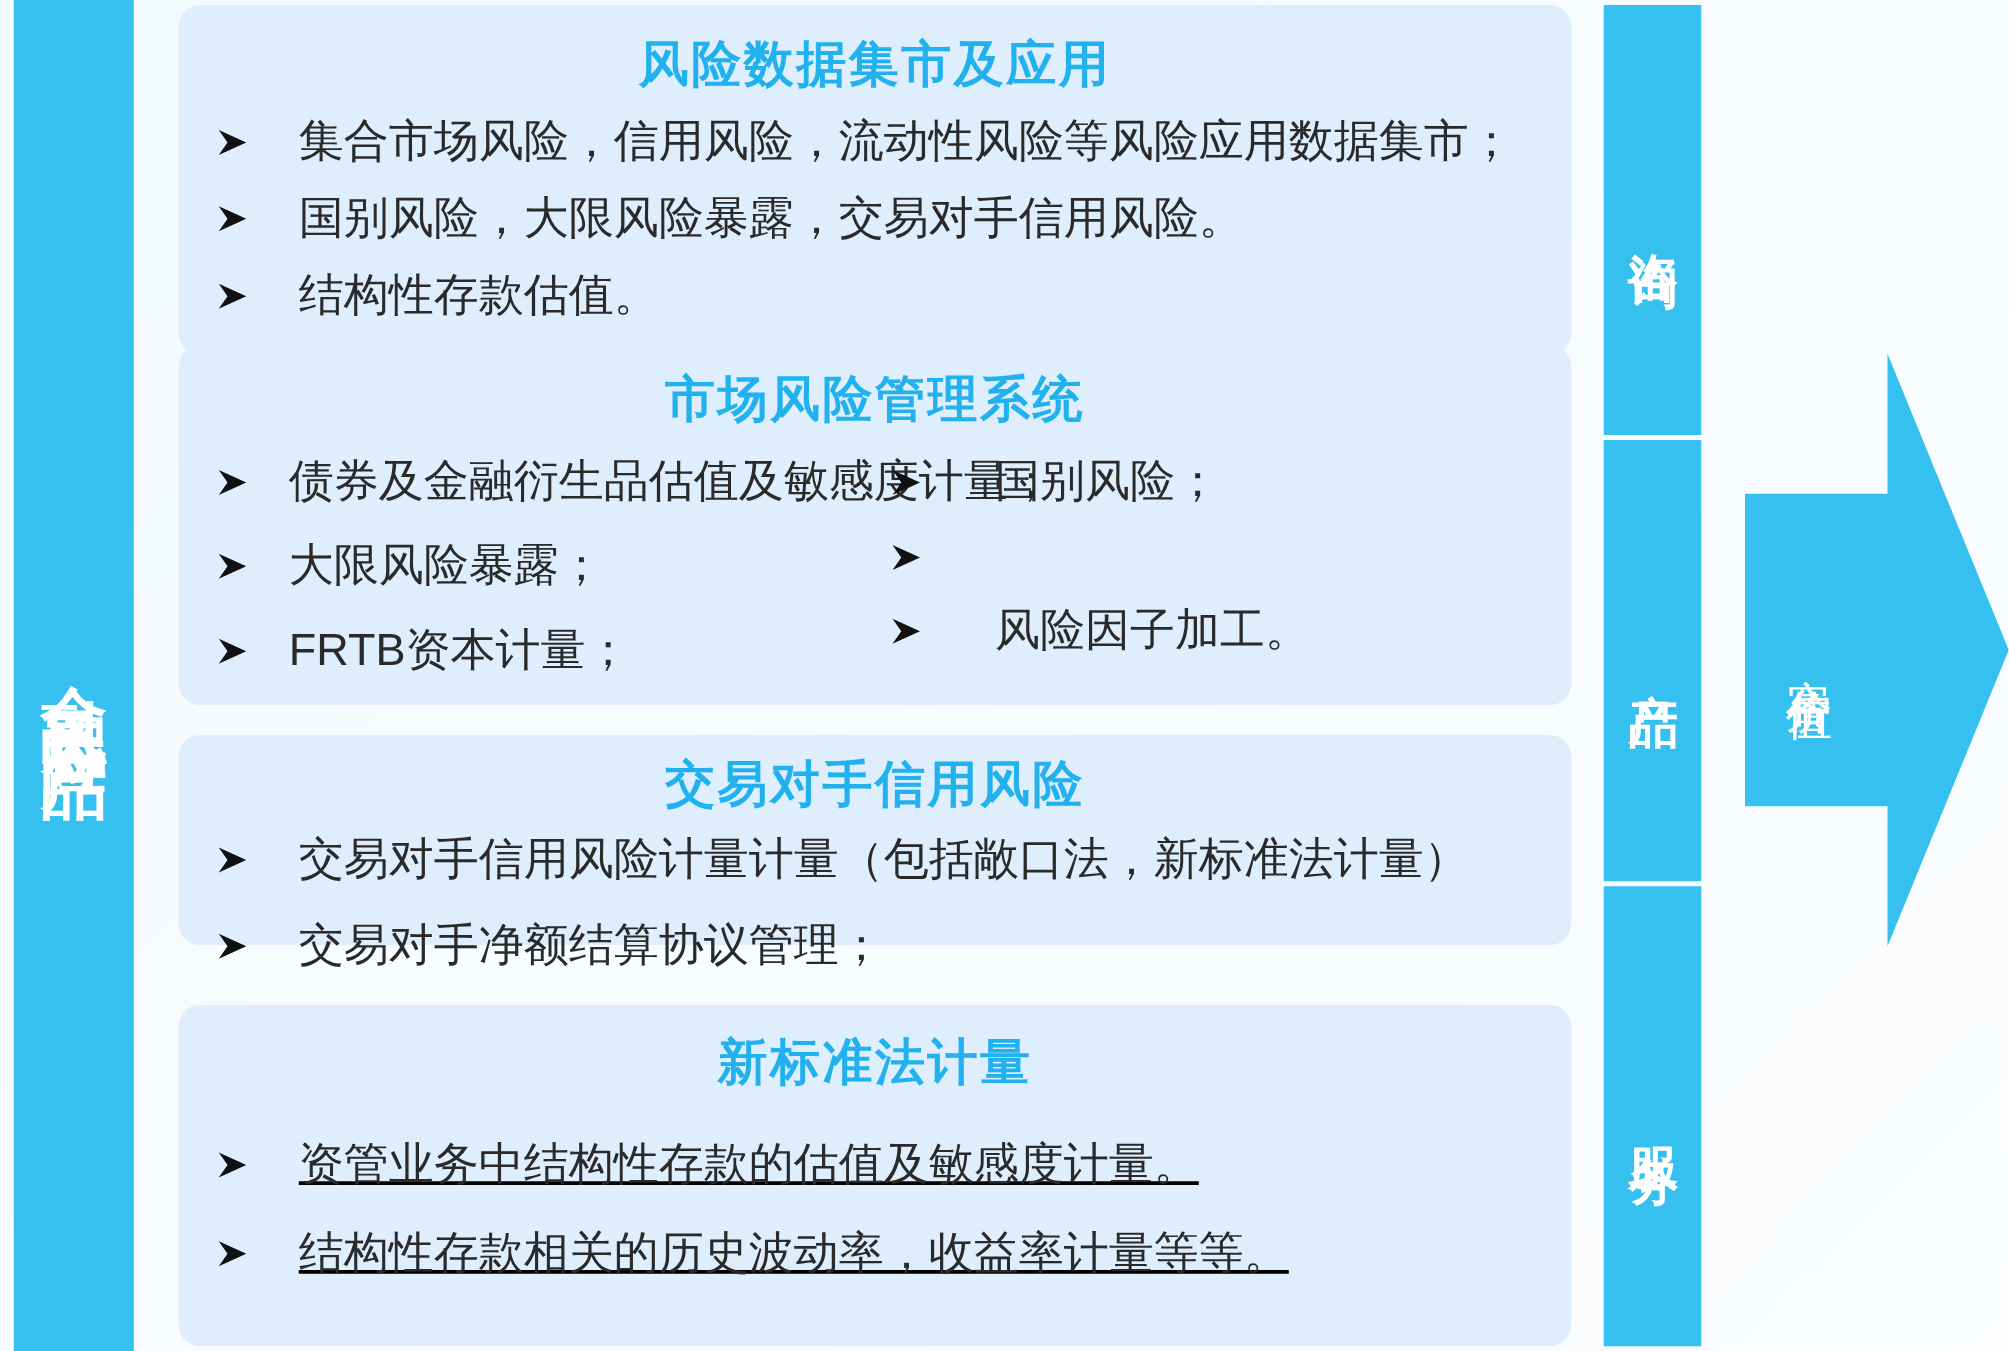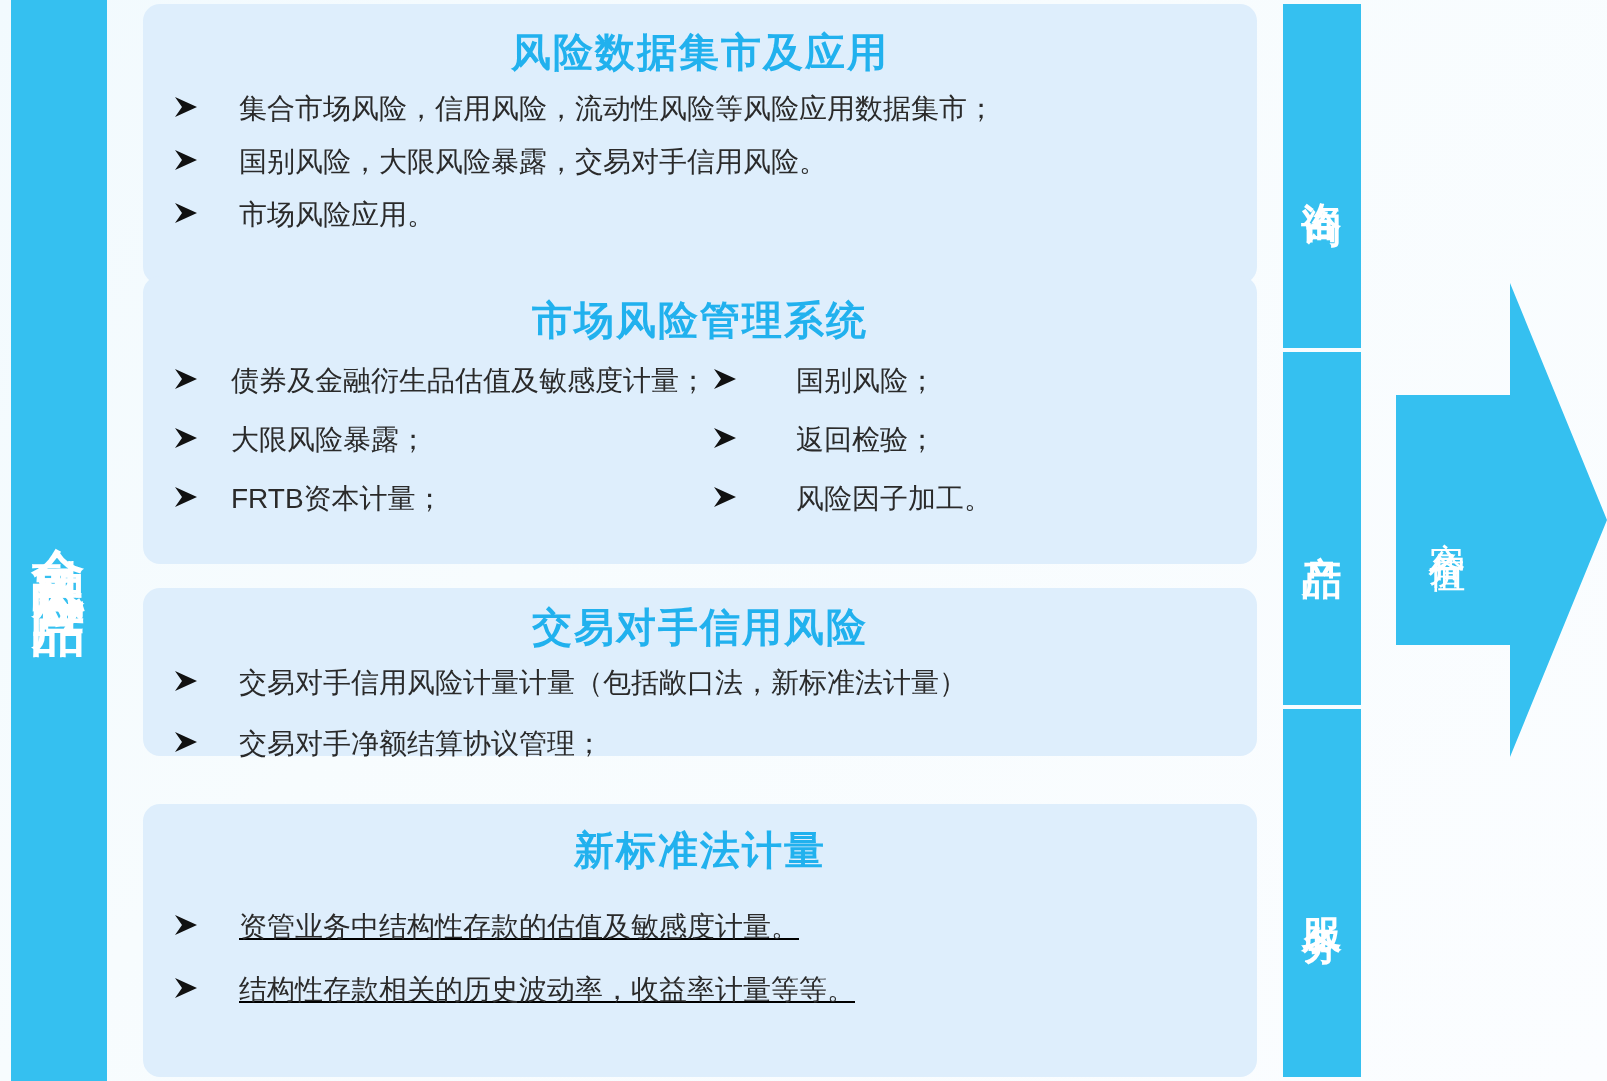--- a/index.html
+++ b/index.html
@@ -53,21 +53,21 @@
   .panel {
     position: absolute;
     left: 0;
     width: 100%;
     background: #deeefc;
     box-sizing: border-box;
     border-radius: 17px;
   }
   .panel-1 { top: 4px;   height: 280px; }
   .panel-2 { top: 276px; height: 288px; }
-  .panel-3 { top: 588px; height: 168px; font-family: Liberation Serif, serif; }
+  .panel-3 { top: 588px; height: 168px; }
   .panel-4 { top: 804px; height: 273px; }
 
   .panel-title {
     text-align: center;
     color: #21b1ee;
     font-weight: bold;
     font-size: 40px;
     letter-spacing: 2px;
     line-height: 1.1;
   }
@@ -101,21 +101,21 @@
     padding-left: 12px;
     color: #1a1a1a;
     font-size: 27px;
     line-height: 1;
     box-sizing: border-box;
   }
   .bullet-marker svg { display: block; margin-top: 4px; }
   .bullet-text {
     flex: 1 1 auto;
     color: #2a2a2a;
-    font-size: 28px;
+    font-size: 36px;
     line-height: 1.15;
     white-space: nowrap;
   }
   .panel-2 .bullet { margin-bottom: 26px; }
   .panel-2 .bullet-marker { width: 70px; }
   .panel-2 .bullets { margin-top: 22px; }
   .panel-3 .bullet { margin-bottom: 28px; }
   .panel-3 .bullets { margin-top: 16px; }
   .panel-4 .bullet { margin-bottom: 30px; }
   .panel-4 .bullets { margin-top: 38px; text-decoration: underline; }
@@ -213,21 +213,21 @@
                   </svg>
               </span>
               <span class="bullet-text">国别风险，大限风险暴露，交易对手信用风险。</span>
             </div>
             <div class="bullet">
               <span class="bullet-marker">
                 <svg width="26" height="22" viewBox="0 0 26 22">
                     <path d="M2 1 L24 11 L2 21 L9 11 Z" fill="#111111"></path>
                   </svg>
               </span>
-              <span class="bullet-text">市场风险应用。</span>
+              <span class="bullet-text">结构性存款估值。</span>
             </div>
           </div>
         </div>
       </div>
     </div>
 
     <div class="panel panel-2">
       <div class="panel-title">市场风险管理系统</div>
       <div class="bullets">
         <div class="bullet-row">
@@ -265,21 +265,20 @@
                   </svg>
               </span>
               <span class="bullet-text">国别风险；</span>
             </div>
             <div class="bullet">
               <span class="bullet-marker">
                 <svg width="26" height="22" viewBox="0 0 26 22">
                     <path d="M2 1 L24 11 L2 21 L9 11 Z" fill="#111111"></path>
                   </svg>
               </span>
-              <span class="bullet-text">返回检验；</span>
             </div>
             <div class="bullet">
               <span class="bullet-marker">
                 <svg width="26" height="22" viewBox="0 0 26 22">
                     <path d="M2 1 L24 11 L2 21 L9 11 Z" fill="#111111"></path>
                   </svg>
               </span>
               <span class="bullet-text">风险因子加工。</span>
             </div>
           </div>

